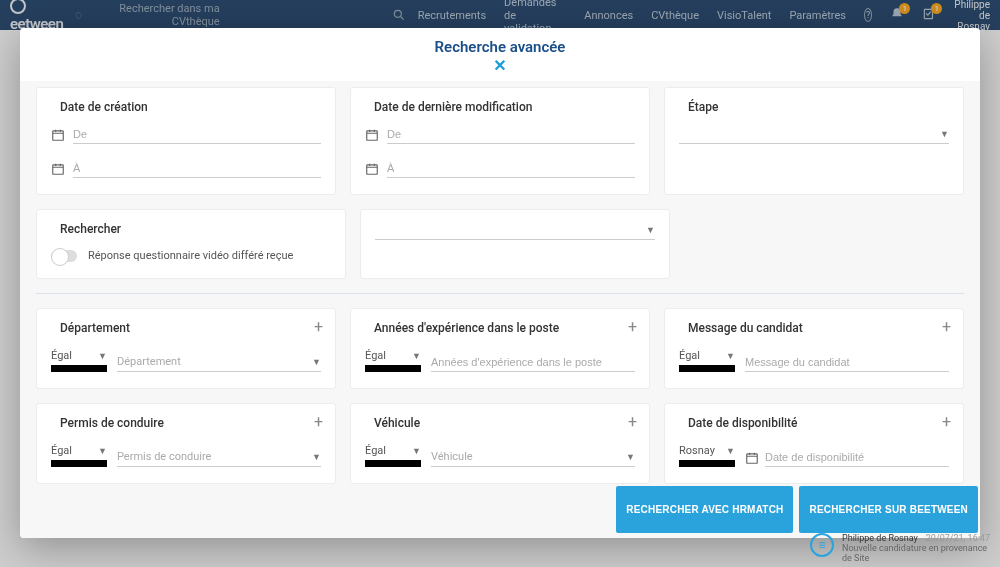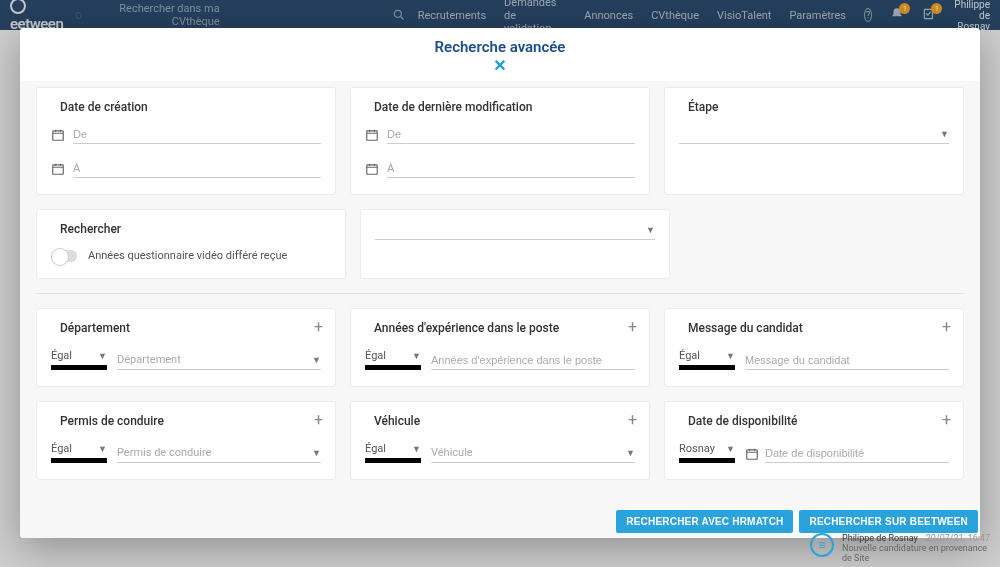--- a/index.html
+++ b/index.html
@@ -39,26 +39,26 @@
   .expand-select { border:none; border-bottom:1px solid #ccc; padding:2px 0 3px; font-size:11px; color:#888; width:100%; background:transparent; display:flex; justify-content:space-between; align-items:center; cursor:pointer; min-height:18px;}
   .caret { color:#777; font-size:9px; }
   
   .switch { width:26px; height:12px; background:#ddd; border-radius:10px; position:relative; display:inline-block; vertical-align:middle; margin-right:8px;}
   .switch::after { content:""; position:absolute; left:0; top:-2px; width:16px; height:16px; background:#fff; border:1px solid #ccc; border-radius:50%; }
   .switch-label { font-size:11px; color:#555; }
   
   .divider { height:1px; background:#d9e2ea; margin:4px 0 14px; }
   
   .filter-line { display:flex; gap:10px; align-items:flex-end; }
-  .op-select { font-size:11px; color:#555; border:none; border-bottom:5px solid #000000; padding:2px 0 3px; min-width:56px; display:flex; justify-content:space-between; align-items:center; cursor:pointer;}
+  .op-select { font-size:11px; color:#555; border:none; border-bottom:7px solid #000000; padding:2px 0 3px; min-width:56px; display:flex; justify-content:space-between; align-items:center; cursor:pointer;}
   .field-wrap { flex:1; }
   
   
   .footer-btns { position:absolute; bottom:34px; right:22px; display:flex; gap:6px; z-index:50;}
-  .btn { background:#2aa3dd; color:#fff; border:none; padding:6px 10px; font-size:10px; font-weight:600; border-radius:2px; cursor:pointer; letter-spacing:.2px;}
+  .btn { background:#2aa3dd; color:#fff; border:none; padding:18px 10px; font-size:10px; font-weight:600; border-radius:2px; cursor:pointer; letter-spacing:.2px;}
   
   
   .bg-notif { position:absolute; bottom:4px; right:10px; display:flex; align-items:flex-start; gap:8px; width:180px; font-size:9px; color:#666; z-index:1;}
   .bg-notif .circ { width:24px; height:24px; border:2px solid #2aa3dd; border-radius:50%; display:flex; align-items:center; justify-content:center; color:#2aa3dd; font-size:12px; flex-shrink:0;}
   .bg-notif .ts { color:#999; float:right; }
   
   svg.ic { width:14px; height:14px; display:block; }
 </style>
 </head>
 <body>
@@ -167,21 +167,21 @@
               <span class="caret">▼</span>
             </div>
         </div>
       </div>
 
       <div class="row">
         <div class="card">
           <div class="card-title">Rechercher</div>
           <div>
             <span class="switch"></span>
-            <span class="switch-label">Années questionnaire vidéo différé reçue</span>
+            <span class="switch-label">Réponse questionnaire vidéo différé reçue</span>
           </div>
         </div>
         <div class="card">
           <div class="expand-select">
               <span></span>
               <span class="caret">▼</span>
             </div>
         </div>
         <div style="flex:1;"></div>
       </div>

